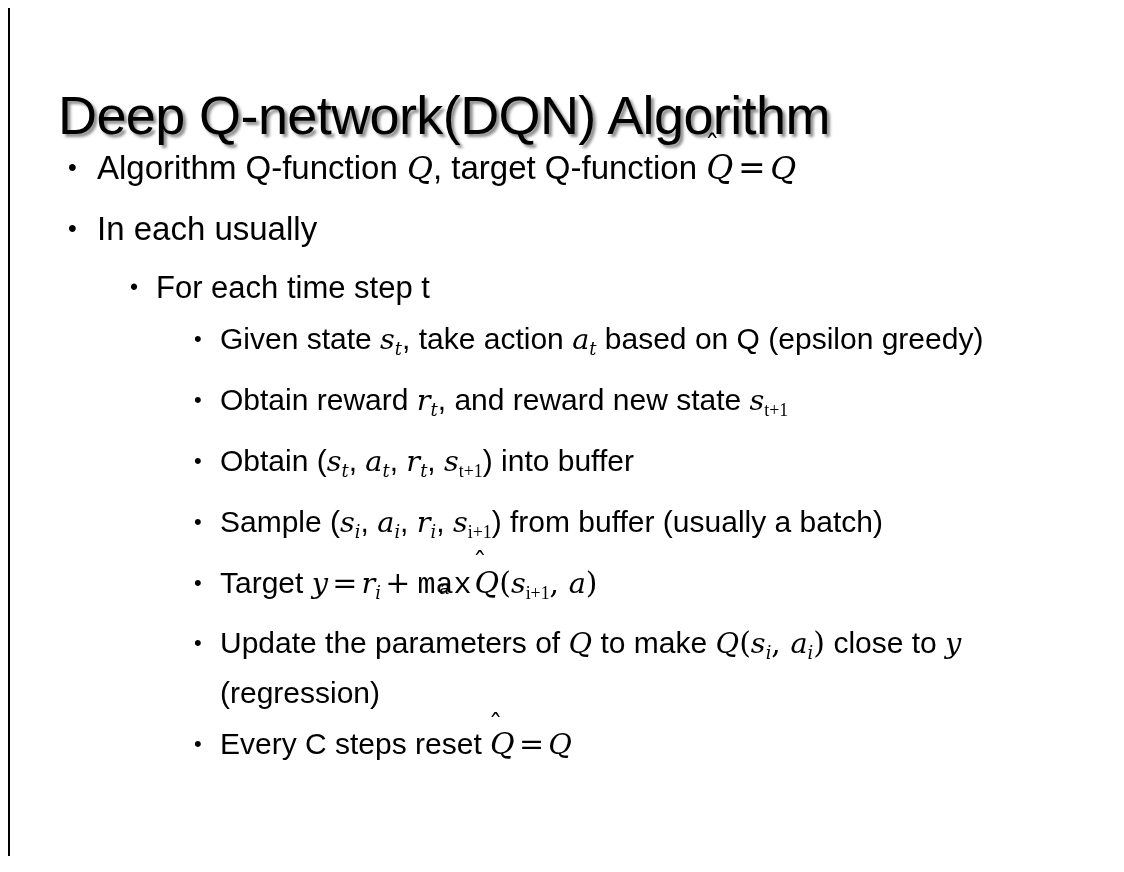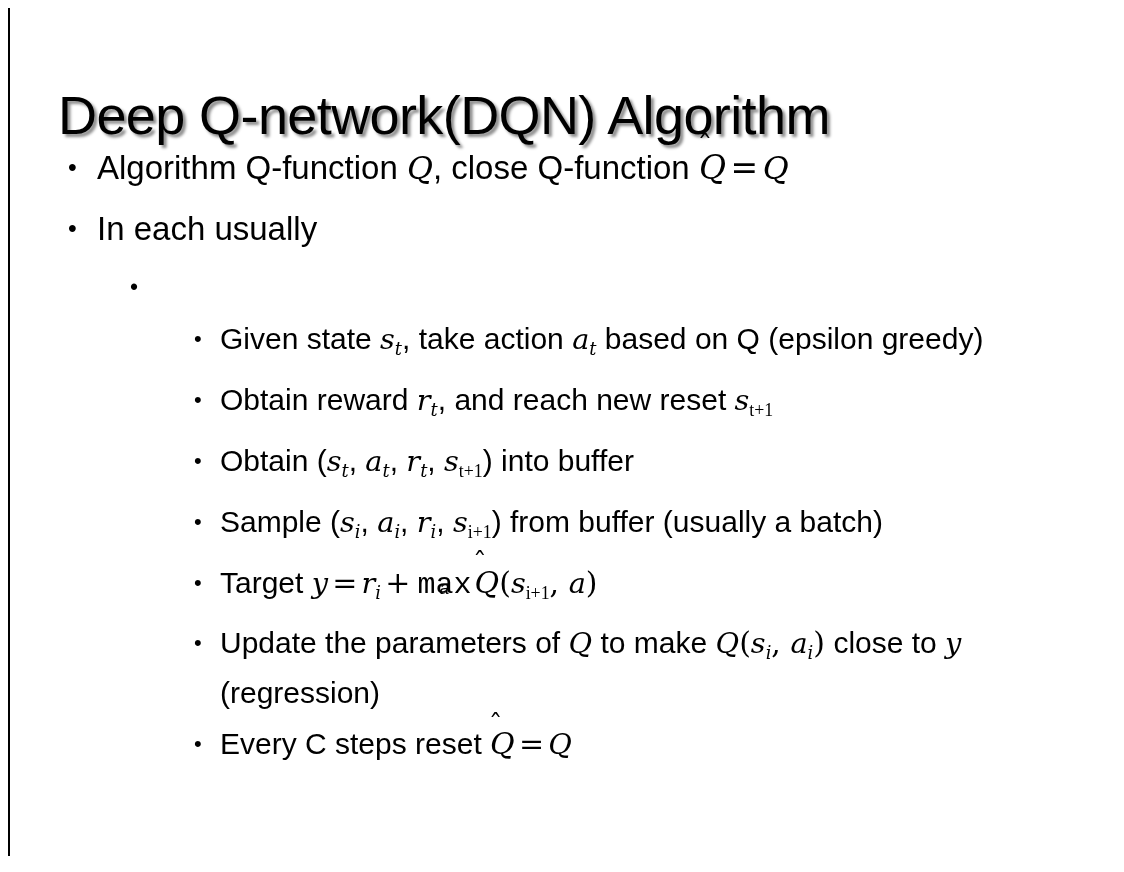--- a/index.html
+++ b/index.html
@@ -164,40 +164,41 @@
 <div id="slide">
 
   <div id="left-rule"></div>
 
   <h1 id="title">Deep Q-network(DQN) Algorithm</h1>
 
   <div id="body">
 
     <div class="bullet lvl1">
       <span class="marker">•</span>
-      <span class="btext"><span>Algorithm Q-function </span><span class="math">Q</span><span>, close Q-function </span><span class="hatq"><span class="hat">̂</span><span>Q</span></span><span class="op">=</span><span class="math">Q</span></span>
+      <span class="btext"><span>Algorithm Q-function </span><span class="math">Q</span><span>, target Q-function </span><span class="hatq"><span class="hat">̂</span><span>Q</span></span><span class="op">=</span><span class="math">Q</span></span>
     </div>
 
     <div class="bullet lvl1">
       <span class="marker">•</span>
       <span class="btext"><span>In each usually</span></span>
     </div>
 
     <div class="bullet lvl2">
       <span class="marker">•</span>
+      <span class="btext"><span>For each time step t</span></span>
     </div>
 
     <div class="bullet lvl3">
       <span class="marker">•</span>
       <span class="btext"><span>Given state </span><span class="math"><span>s</span><span class="sub">t</span></span><span>, take action </span><span class="math"><span>a</span><span class="sub">t</span></span><span> based on Q (epsilon greedy)</span></span>
     </div>
 
     <div class="bullet lvl3">
       <span class="marker">•</span>
-      <span class="btext"><span>Obtain reward </span><span class="math"><span>r</span><span class="sub">t</span></span><span>, and reach new reset </span><span class="math"><span>s</span><span class="sub subup">t+1</span></span></span>
+      <span class="btext"><span>Obtain reward </span><span class="math"><span>r</span><span class="sub">t</span></span><span>, and reward new state </span><span class="math"><span>s</span><span class="sub subup">t+1</span></span></span>
     </div>
 
     <div class="bullet lvl3">
       <span class="marker">•</span>
       <span class="btext"><span>Obtain (</span><span class="math"><span>s</span><span class="sub">t</span></span><span>, </span><span class="math"><span>a</span><span class="sub">t</span></span><span>, </span><span class="math"><span>r</span><span class="sub">t</span></span><span>, </span><span class="math"><span>s</span><span class="sub subup">t+1</span></span><span>) into buffer</span></span>
     </div>
 
     <div class="bullet lvl3">
       <span class="marker">•</span>
       <span class="btext"><span>Sample (</span><span class="math"><span>s</span><span class="sub">i</span></span><span>, </span><span class="math"><span>a</span><span class="sub">i</span></span><span>, </span><span class="math"><span>r</span><span class="sub">i</span></span><span>, </span><span class="math"><span>s</span><span class="sub subup">i+1</span></span><span>) from buffer (usually a batch)</span></span>

